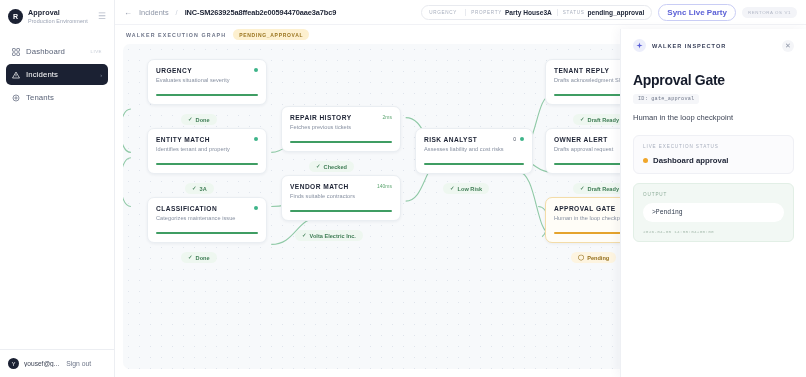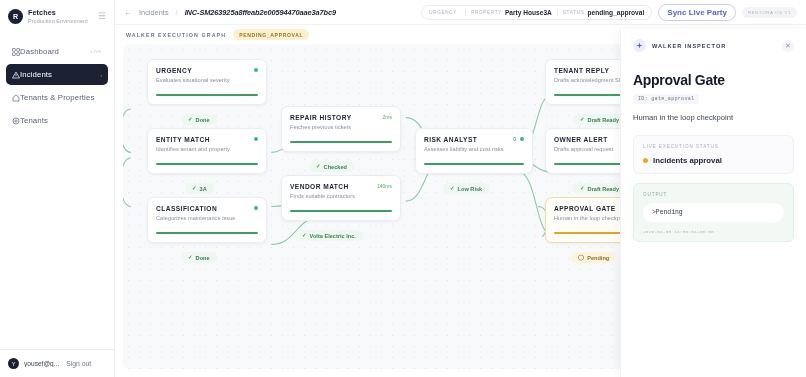--- a/index.html
+++ b/index.html
@@ -27,21 +27,21 @@
     display: flex; align-items: center; justify-content: center;
     flex: 0 0 15px;
   }
   .brand-text { flex: 1; min-width: 0; line-height: 1.15; }
   .brand-name { font-size: 7.2px; font-weight: bold; color: #1b2133; letter-spacing: .1px; }
   .brand-sub { font-size: 5.4px; color: #9aa2b3; letter-spacing: .1px; margin-top: .5px; }
   .brand-menu { font-size: 9px; color: #b6bcc9; line-height: 1; }
 
   .nav { margin-top: 17px; padding: 0 6px; display: flex; flex-direction: column; gap: 2px; }
   .nav-item {
-    display: flex; align-items: center; 
+    display: flex; align-items: center; gap: 6px;
     padding: 6px 6px; border-radius: 5px;
     font-size: 7.8px; color: #5a6378; cursor: pointer;
     position: relative;
   }
   .nav-item.active { background: #1b2133; color: #ffffff; }
   .nav-ico { width: 8px; height: 8px; flex: 0 0 8px; display: block; }
   .nav-label { flex: 1; letter-spacing: .1px; }
   .nav-badge { font-size: 4.4px; letter-spacing: .5px; color: #c3c9d4; }
   .nav-chev { font-size: 5.5px; color: #8a93a6; }
 
@@ -65,21 +65,21 @@
   .main { flex: 1; display: flex; flex-direction: column; min-width: 0; position: relative; background:#fff; }
 
   .topbar {
     height: 25px; display: flex; align-items: center;
     padding: 0 9px; gap: 7px; background: #fff;
     border-bottom: 1px solid #f1f2f6;
   }
   .back-arrow { font-size: 8px; color: #8d95a6; cursor: pointer; }
   .crumb-link { font-size: 7.4px; color: #8d95a6; cursor: pointer; }
   .crumb-sep { font-size: 7.4px; color: #cbd0db; }
-  .crumb-id { font-size: 7.4px; color: #1b2133; font-weight: bold; letter-spacing: -.1px; font-style: italic; }
+  .crumb-id { font-size: 7.4px; color: #1b2133; font-weight: bold; letter-spacing: -.1px; }
   .topbar-right { margin-left: auto; display: flex; align-items: center; gap: 6px; }
 
   .meta-pill {
     display: flex; align-items: center; gap: 5px;
     border: 1px solid #e8eaef; border-radius: 9px;
     padding: 3px 7px; background: #fff;
   }
   .meta-seg { display: flex; align-items: center; gap: 3px; }
   .meta-k { font-size: 4.6px; letter-spacing: .7px; color: #a8afbe; text-transform: uppercase; }
   .meta-v { font-size: 6.6px; color: #232a3c; font-weight: bold; }
@@ -202,21 +202,21 @@
 </style>
 </head>
 <body>
 
 <div class="app">
 
   <aside class="sidebar">
     <div class="brand">
       <div class="brand-logo">R</div>
       <div class="brand-text">
-        <div class="brand-name">Fetches</div>
+        <div class="brand-name">Approval</div>
         <div class="brand-sub">Production Environment</div>
       </div>
       <div class="brand-menu">☰</div>
     </div>
 
     <nav class="nav">
       <div class="nav-item">
         <svg class="nav-ico" viewBox="0 0 16 16">
           <rect x="1" y="1" width="5.5" height="5.5" rx="1" fill="none" stroke="#5a6378" stroke-width="1.4"></rect>
           <rect x="9.5" y="1" width="5.5" height="5.5" rx="1" fill="none" stroke="#5a6378" stroke-width="1.4"></rect>
@@ -229,26 +229,20 @@
 
       <div class="nav-item active">
         <svg class="nav-ico" viewBox="0 0 16 16">
           <path d="M8 2 L15 14 H1 Z" fill="none" stroke="#ffffff" stroke-width="1.4" stroke-linejoin="round"></path>
           <line x1="8" y1="6.5" x2="8" y2="10" stroke="#ffffff" stroke-width="1.4" stroke-linecap="round"></line>
         </svg>
         <span class="nav-label">Incidents</span>
         <span class="nav-chev">›</span>
       </div>
 
-      <div class="nav-item">
-        <svg class="nav-ico" viewBox="0 0 16 16">
-          <path d="M2 7 L8 2 L14 7 V14 H2 Z" fill="none" stroke="#5a6378" stroke-width="1.4" stroke-linejoin="round"></path>
-        </svg>
-        <span class="nav-label">Tenants &amp; Properties</span>
-      </div>
 
       <div class="nav-item">
         <svg class="nav-ico" viewBox="0 0 16 16">
           <circle cx="8" cy="8" r="6" fill="none" stroke="#5a6378" stroke-width="1.4"></circle>
           <circle cx="8" cy="8" r="2.2" fill="none" stroke="#5a6378" stroke-width="1.4"></circle>
         </svg>
         <span class="nav-label">Tenants</span>
       </div>
     </nav>
 
@@ -440,21 +434,21 @@
     </div>
 
     <div class="insp-title">Approval Gate</div>
     <div class="insp-id">ID: gate_approval</div>
     <div class="insp-desc">Human in the loop checkpoint</div>
 
     <div class="status-card">
       <div class="status-kicker">LIVE EXECUTION STATUS</div>
       <div class="status-row">
         <span class="status-dot"></span>
-        <span class="status-text">Incidents approval</span>
+        <span class="status-text">Dashboard approval</span>
       </div>
     </div>
 
     <div class="output-card">
       <div class="output-kicker">OUTPUT</div>
       <div class="output-box">&gt;Pending</div>
       <div class="output-ts">2026-04-05 14:55:04+00:00</div>
     </div>
   </aside>
 

